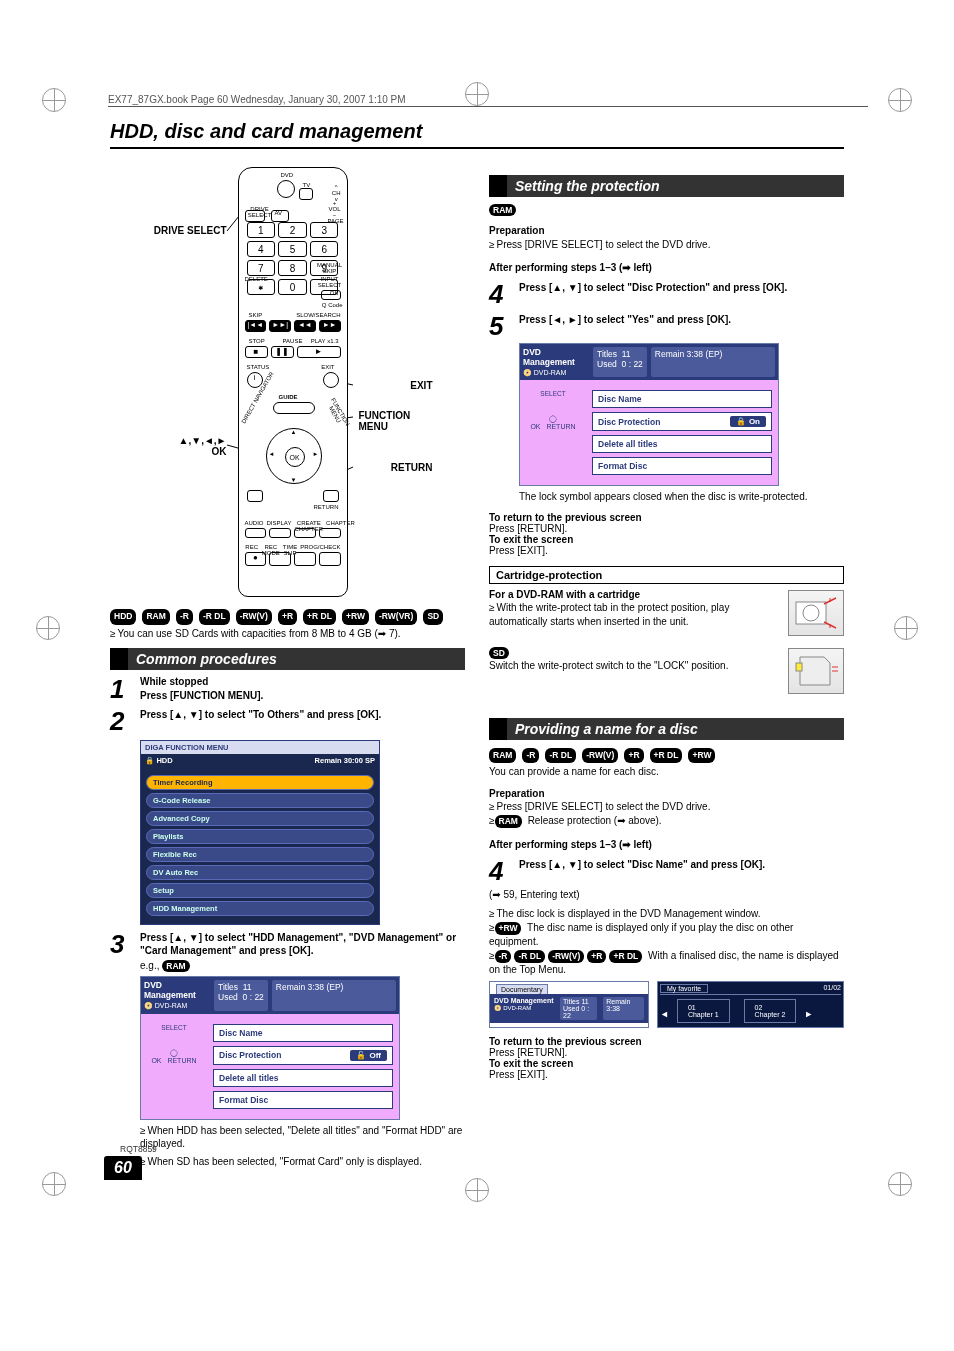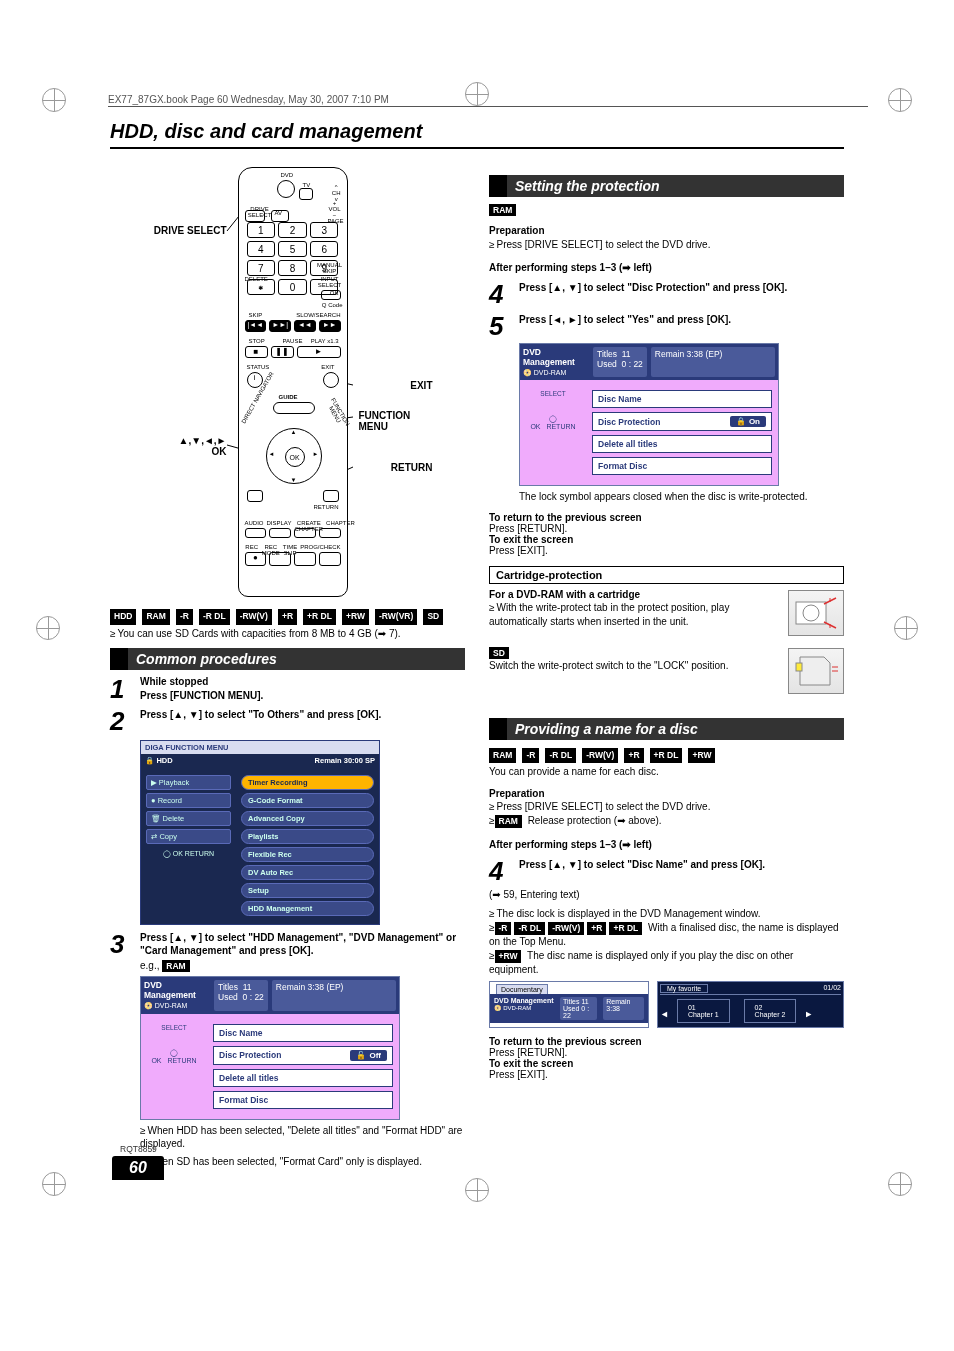--- a/index.html
+++ b/index.html
@@ -80,21 +80,21 @@
     border:1px solid #000; border-radius:50%; font-size:7px;
     display:flex; align-items:center; justify-content:center;
   }
   .rlabel { position:absolute; font-size:10px; font-weight:bold; line-height:1.1; }
 
   
   .badge-row { margin: 6px 0 2px; line-height: 1.6; }
   .badge {
     display:inline-block; background:#000; color:#fff;
     font-size:8.5px; font-weight:bold; padding:1px 4px; margin-right:3px;
-    border-radius:0;
+    border-radius:6px;
   }
 
   .note { font-size:10px; line-height:1.35; }
   .bullet::before { content:"≥"; margin-right:2px; }
 
   
   .section-bar {
     background:#333; color:#fff; font-weight:bold; font-style:italic;
     font-size:14px; padding:3px 8px; margin: 8px 0 6px; border-left: 18px solid #000;
   }
@@ -172,41 +172,41 @@
     flex:1; background:#0a1840; color:#fff; border:1px solid #6a7aa8;
     font-size:7px; padding:2px;
   }
   .tm-top { display:flex; justify-content:space-between; border-bottom:1px solid #6a7aa8; padding-bottom:1px;}
   .tm-chap { display:inline-block; border:1px solid #6a7aa8; padding:4px 10px; margin:4px 6px 2px; }
 
   .return-block { font-size:10px; margin-top:8px; }
   .return-block b { font-weight:bold; }
 
   .page-num {
-    position:absolute; left:112px; bottom:78px;
+    position:absolute; left:104px; bottom:78px;
     background:#000; color:#fff; font-style:italic; font-weight:bold;
-    font-size:16px; padding:3px 17px; border-radius:3px 3px 0 0;
+    font-size:16px; padding:3px 10px; border-radius:3px 3px 0 0;
   }
   .doc-code { position:absolute; left:120px; bottom:104px; font-size:8.5px; color:#333;}
   .clearfix::after { content:""; display:block; clear:both; }
 
 </style>
 </head>
 <body>
 
 <span class="crop-mark crop-tl"><span class="circ"></span></span>
 <span class="crop-mark crop-tr"><span class="circ"></span></span>
 <span class="crop-mark crop-bl"><span class="circ"></span></span>
 <span class="crop-mark crop-br"><span class="circ"></span></span>
 <span class="crop-mark crop-t"><span class="circ"></span></span>
 <span class="crop-mark crop-b"><span class="circ"></span></span>
 <span class="crop-mark crop-l"><span class="circ"></span></span>
 <span class="crop-mark crop-r"><span class="circ"></span></span>
 
-<div class="header-line">EX77_87GX.book  Page 60  Wednesday, May 30, 2007  7:10 PM</div>
+<div class="header-line">EX77_87GX.book  Page 60  Wednesday, January 30, 2007  1:10 PM</div>
 
 <div class="page">
 
   <h1 class="title">HDD, disc and card management</h1>
 
   <div class="two-col">
 
     <div class="col">
 
       <div class="remote-wrap">
@@ -360,30 +360,23 @@
       <div class="func-menu">
         <div class="func-top">
           <span>DIGA  FUNCTION MENU</span>
           <span></span>
         </div>
         <div class="func-top" style="background:#1a2850;color:#fff;">
           <span>🔒 <span>HDD</span></span>
           <span>Remain  30:00 SP</span>
         </div>
         <div class="func-body">
-          <div class="func-l">
-            <div class="func-lrow">▶ <span>Playback</span></div>
-            <div class="func-lrow">● <span>Record</span></div>
-            <div class="func-lrow">🗑 <span>Delete</span></div>
-            <div class="func-lrow">⇄ <span>Copy</span></div>
-            <div style="color:#cfe;text-align:center;margin-top:6px;font-size:7px;">◯ <span>OK  RETURN</span></div>
-          </div>
           <div class="func-r">
             <div class="func-rrow hi">Timer Recording</div>
-            <div class="func-rrow">G-Code Format</div>
+            <div class="func-rrow">G-Code Release</div>
             <div class="func-rrow">Advanced Copy</div>
             <div class="func-rrow">Playlists</div>
             <div class="func-rrow">Flexible Rec</div>
             <div class="func-rrow">DV Auto Rec</div>
             <div class="func-rrow">Setup</div>
             <div class="func-rrow">HDD Management</div>
           </div>
         </div>
       </div>
 
@@ -551,22 +544,22 @@
       <div class="step">
         <div class="step-num">4</div>
         <div class="step-body">
             <div class="step-title">Press [▲, ▼] to select "Disc Name" and press [OK].</div>
           </div>
       </div>
 
       <div class="note">(➡ 59, Entering text)</div>
 
       <div class="note bullet" style="margin-top:6px;">The disc lock is displayed in the DVD Management window.</div>
+      <div class="note">≥<span class="badge">+RW</span> <span>The disc name is displayed only if you play the disc on other equipment.</span></div>
       <div class="note">≥<span class="badge">-R</span><span class="badge">-R DL</span><span class="badge">-RW(V)</span><span class="badge">+R</span><span class="badge">+R DL</span> <span>With a finalised disc, the name is displayed on the Top Menu.</span></div>
-      <div class="note">≥<span class="badge">+RW</span> <span>The disc name is displayed only if you play the disc on other equipment.</span></div>
 
       <div class="topmenu-strip">
         <div class="tm-left">
           <span class="tm-tab">Documentary</span>
           <div class="tm-body">
             <div style="flex:0 0 60px;">
               <b>DVD Management</b><br>
               <span style="font-size:6px;">📀 <span>DVD-RAM</span></span>
             </div>
             <div class="mgmt-chip" style="padding:1px 3px;">

